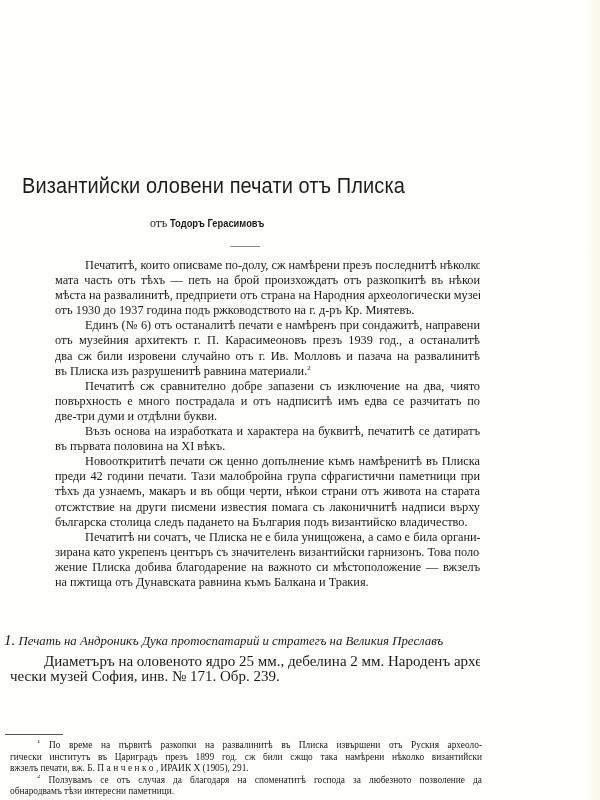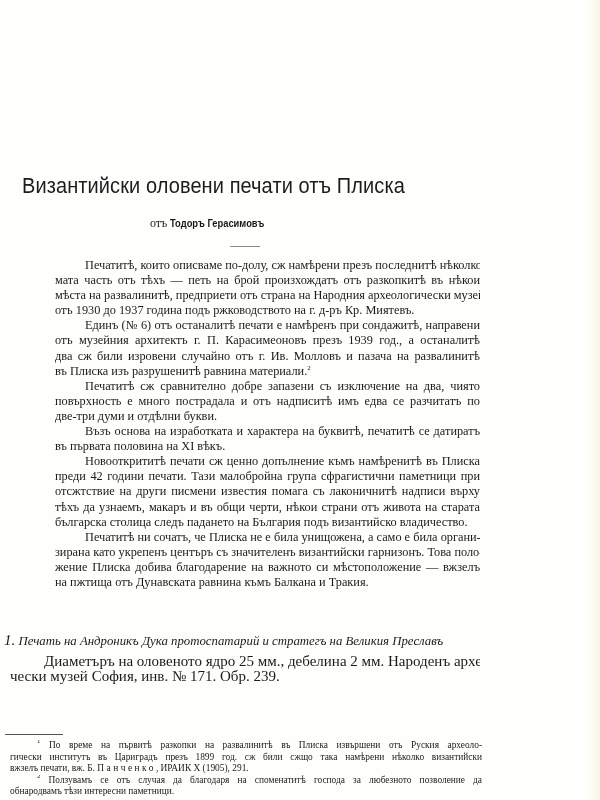--- a/index.html
+++ b/index.html
@@ -148,22 +148,22 @@
   <span class="line">отъ музейния архитектъ г. П. Карасимеоновъ презъ 1939 год., а останалитѣ</span>
   <span class="line">два сж били изровени случайно отъ г. Ив. Молловъ и пазача на развалинитѣ</span>
   <span class="line last"><span>въ Плиска изъ разрушенитѣ равнина материали.</span><sup>2</sup></span>
   <span class="line indent">Печатитѣ сж сравнително добре запазени съ изключение на два, чиято</span>
   <span class="line">повърхность е много пострадала и отъ надписитѣ имъ едва се разчитатъ по</span>
   <span class="line last">две-три думи и отдѣлни букви.</span>
   <span class="line indent">Възъ основа на изработката и характера на буквитѣ, печатитѣ се датиратъ</span>
   <span class="line last">въ първата половина на XI вѣкъ.</span>
   <span class="line indent">Новооткрититѣ печати сж ценно допълнение къмъ намѣренитѣ въ Плиска</span>
   <span class="line">преди 42 години печати. Тази малобройна група сфрагистични паметници при</span>
+  <span class="line">тѣхъ да узнаемъ, макаръ и въ общи черти, нѣкои страни отъ живота на старата</span>
   <span class="line">отсжтствие на други писмени известия помага съ лаконичнитѣ надписи върху</span>
-  <span class="line">тѣхъ да узнаемъ, макаръ и въ общи черти, нѣкои страни отъ живота на старата</span>
   <span class="line last">българска столица следъ падането на България подъ византийско владичество.</span>
   <span class="line indent">Печатитѣ ни сочатъ, че Плиска не е била унищожена, а само е била органи-</span>
   <span class="line">зирана като укрепенъ центъръ съ значителенъ византийски гарнизонъ. Това поло-</span>
   <span class="line">жение Плиска добива благодарение на важното си мѣстоположение — вжзелъ</span>
   <span class="line last">на пжтища отъ Дунавската равнина къмъ Балкана и Тракия.</span>
 </div>
 
 <div class="section-heading">
   <span class="num">1.</span>
   <span>Печать на Андроникъ Дука протоспатарий и стратегъ на Великия Преславъ</span>

